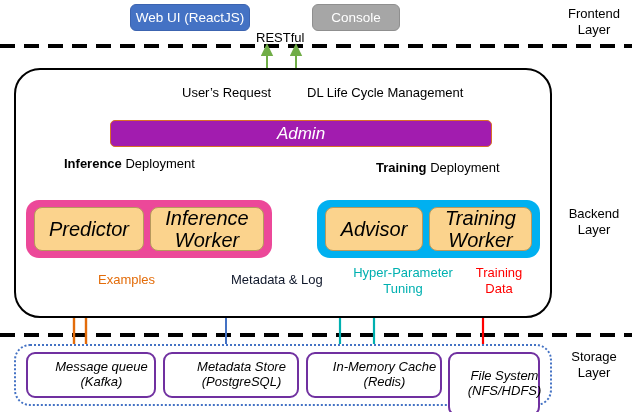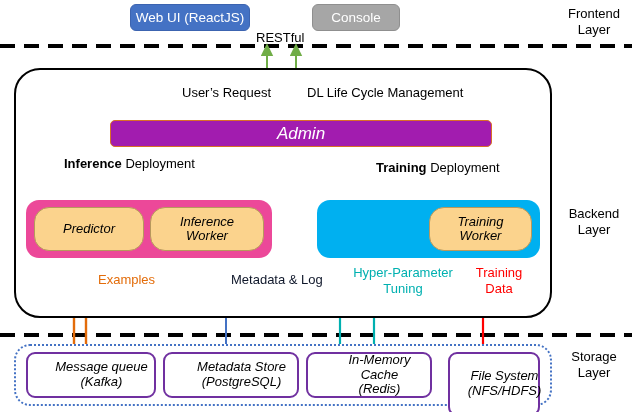--- a/index.html
+++ b/index.html
@@ -24,23 +24,23 @@
   .admin{background:#a21caf;border:1px solid #d96f27;border-radius:5px;
          color:#fff;font-style:italic;font-size:17px;}
 
   
   .grp{position:absolute;border-radius:13px;box-sizing:border-box;}
   .grp.inference{background:#EC4899;}
   .grp.training{background:#00B0F0;}
 
   
   .comp{position:absolute;background:#FBD38D;border:1px solid #b7985c;
-        border-radius:15px;box-sizing:border-box;display:flex;align-items:center;
+        border-radius:8px;box-sizing:border-box;display:flex;align-items:center;
         justify-content:center;text-align:center;font-style:italic;
-        font-size:13px;color:#000;line-height:1.1;}
+        font-size:20px;color:#000;line-height:1.1;}
 
   
   .storage-shell{position:absolute;border:2px dotted #4472C4;border-radius:16px;
                  box-sizing:border-box;background:#fff;}
   .store{position:absolute;background:#fff;border:2px solid #7030A0;
          border-radius:9px;box-sizing:border-box;display:flex;align-items:center;
          justify-content:center;text-align:center;font-style:italic;
          font-size:13px;color:#000;line-height:1.15;padding-left:21px;}
 
   
@@ -169,20 +169,23 @@
     <span>Predictor</span>
   </div>
   <div class="comp" style="left:150px;top:207px;width:114px;height:44px;">
     <span>
       <span>Inference</span><br>
       <span>Worker</span>
     </span>
   </div>
 
   <div class="grp training" style="left:317px;top:200px;width:223px;height:58px;"></div>
+  <div class="comp" style="left:325px;top:207px;width:98px;height:44px;">
+    <span>Advisor</span>
+  </div>
   <div class="comp" style="left:429px;top:207px;width:103px;height:44px;">
     <span>
       <span>Training</span><br>
       <span>Worker</span>
     </span>
   </div>
 
   <div class="lbl orange" style="left:98px;top:272px;">Examples</div>
   <div class="lbl blue" style="left:231px;top:272px;">Metadata &amp; Log</div>
   <div class="lbl teal two" style="left:345px;top:265px;width:116px;">
@@ -208,21 +211,21 @@
     </span>
   </div>
 
   <div class="store" style="left:163px;top:352px;width:136px;height:46px;">
     <span>
       <span>Metadata Store</span><br>
       <span>(PostgreSQL)</span>
     </span>
   </div>
 
-  <div class="store" style="left:306px;top:352px;width:126px;height:46px;">
+  <div class="store" style="left:306px;top:352px;width:136px;height:46px;">
     <span>
       <span>In-Memory Cache</span><br>
       <span>(Redis)</span>
     </span>
   </div>
 
   <div class="store" style="left:448px;top:352px;width:92px;height:64px;">
     <span>
       <span>File System</span><br>
       <span>(NFS/HDFS)</span>

